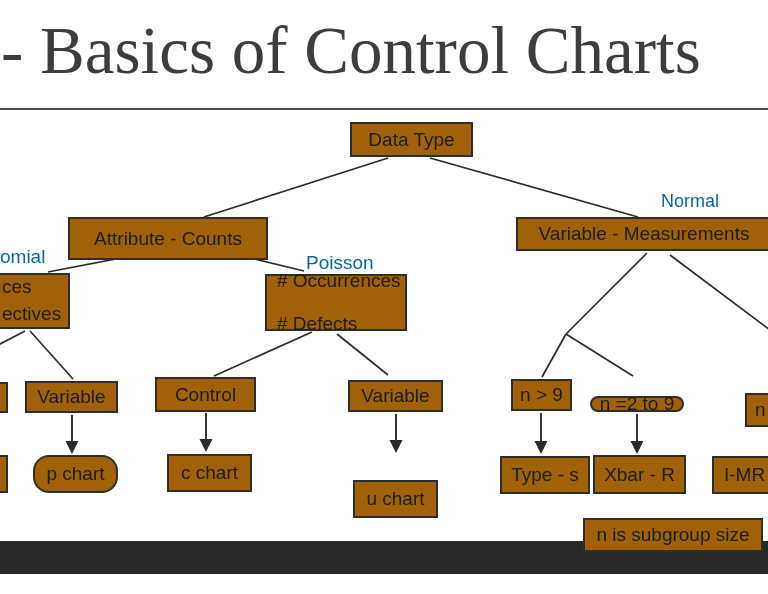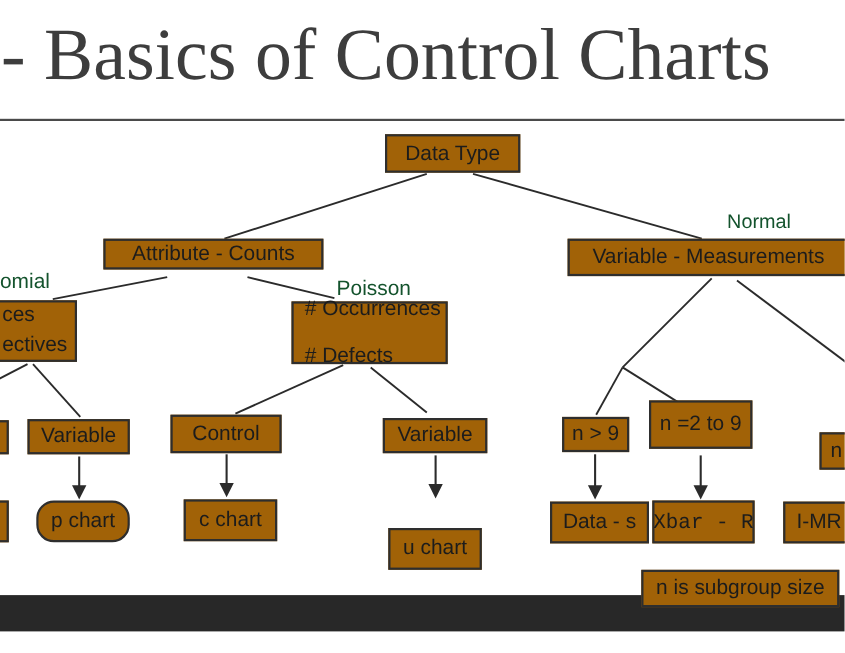--- a/index.html
+++ b/index.html
@@ -28,21 +28,21 @@
     box-sizing:border-box;
     display:flex;align-items:center;justify-content:center;
     font-size:19px;color:#1c1c1c;white-space:nowrap;
   }
   .node.multiline{
     flex-direction:column;align-items:flex-start;justify-content:center;
     line-height:1.4;
   }
   .branch-label{
     position:absolute;z-index:2;
-    font-size:19px;color:#14532d;white-space:nowrap;
+    font-size:19px;color:#0369a1;white-space:nowrap;
   }
   #footer-bar{
     position:absolute;left:0;top:541px;width:768px;height:33px;
     background:#282828;z-index:1;
   }
   #note-box{z-index:3;}
 </style>
 </head>
 <body>
 
@@ -79,21 +79,21 @@
       <polygon points="632,442 642,442 637,452"></polygon>
     </g>
   </svg>
 
   <div class="branch-label" style="left:0px;top:246px;">omial</div>
   <div class="branch-label" style="left:306px;top:252px;">Poisson</div>
   <div class="branch-label" style="left:661px;top:191px;font-size:18px;">Normal</div>
 
   <div class="node" style="left:350px;top:122px;width:123px;height:35px;">Data Type</div>
 
-  <div class="node" style="left:94px;top:217px;width:200px;height:28px;">Attribute - Counts</div>
+  <div class="node" style="left:68px;top:217px;width:200px;height:43px;">Attribute - Counts</div>
 
   <div class="node" style="left:516px;top:217px;width:256px;height:34px;">Variable - Measurements</div>
 
   <div class="node multiline" style="left:-4px;top:273px;width:74px;height:56px;padding-left:4px;">
     <span>ces</span>
     <span>ectives</span>
   </div>
 
   <div class="node multiline" style="left:265px;top:274px;width:142px;height:57px;padding-left:10px;gap:16px;">
     <span># Occurrences</span>
@@ -103,35 +103,35 @@
   <div class="node" style="left:-8px;top:382px;width:16px;height:31px;"></div>
 
   <div class="node" style="left:25px;top:381px;width:93px;height:32px;">Variable</div>
 
   <div class="node" style="left:155px;top:377px;width:101px;height:35px;">Control</div>
 
   <div class="node" style="left:348px;top:380px;width:95px;height:32px;">Variable</div>
 
   <div class="node" style="left:511px;top:379px;width:61px;height:32px;">n &gt; 9</div>
 
-  <div class="node" style="left:590px;top:364px;width:94px;height:44px;">n =2 to 9</div>
+  <div class="node" style="left:590px;top:396px;width:94px;height:16px;border-radius:10px;">n =2 to 9</div>
 
   <div class="node" style="left:745px;top:393px;width:58px;height:34px;justify-content:flex-start;padding-left:8px;">n</div>
 
   <div class="node" style="left:-8px;top:455px;width:16px;height:38px;"></div>
 
   <div class="node" style="left:33px;top:455px;width:85px;height:38px;border-radius:16px;">p chart</div>
 
   <div class="node" style="left:167px;top:454px;width:85px;height:38px;">c chart</div>
 
   <div class="node" style="left:353px;top:480px;width:85px;height:38px;">u chart</div>
 
-  <div class="node" style="left:500px;top:456px;width:90px;height:38px;">Data - s</div>
+  <div class="node" style="left:500px;top:456px;width:90px;height:38px;">Type - s</div>
 
-  <div class="node" style="left:593px;top:455px;width:93px;height:39px;font-family:Liberation Mono, monospace;">Xbar - R</div>
+  <div class="node" style="left:593px;top:455px;width:93px;height:39px;">Xbar - R</div>
 
   <div class="node" style="left:712px;top:456px;width:104px;height:38px;justify-content:flex-start;padding-left:10px;">I-MR</div>
 
   <div id="footer-bar"></div>
 
   <div class="node" id="note-box" style="left:583px;top:518px;width:180px;height:34px;">n is subgroup size</div>
 
 </div>
 
 </body></html>

